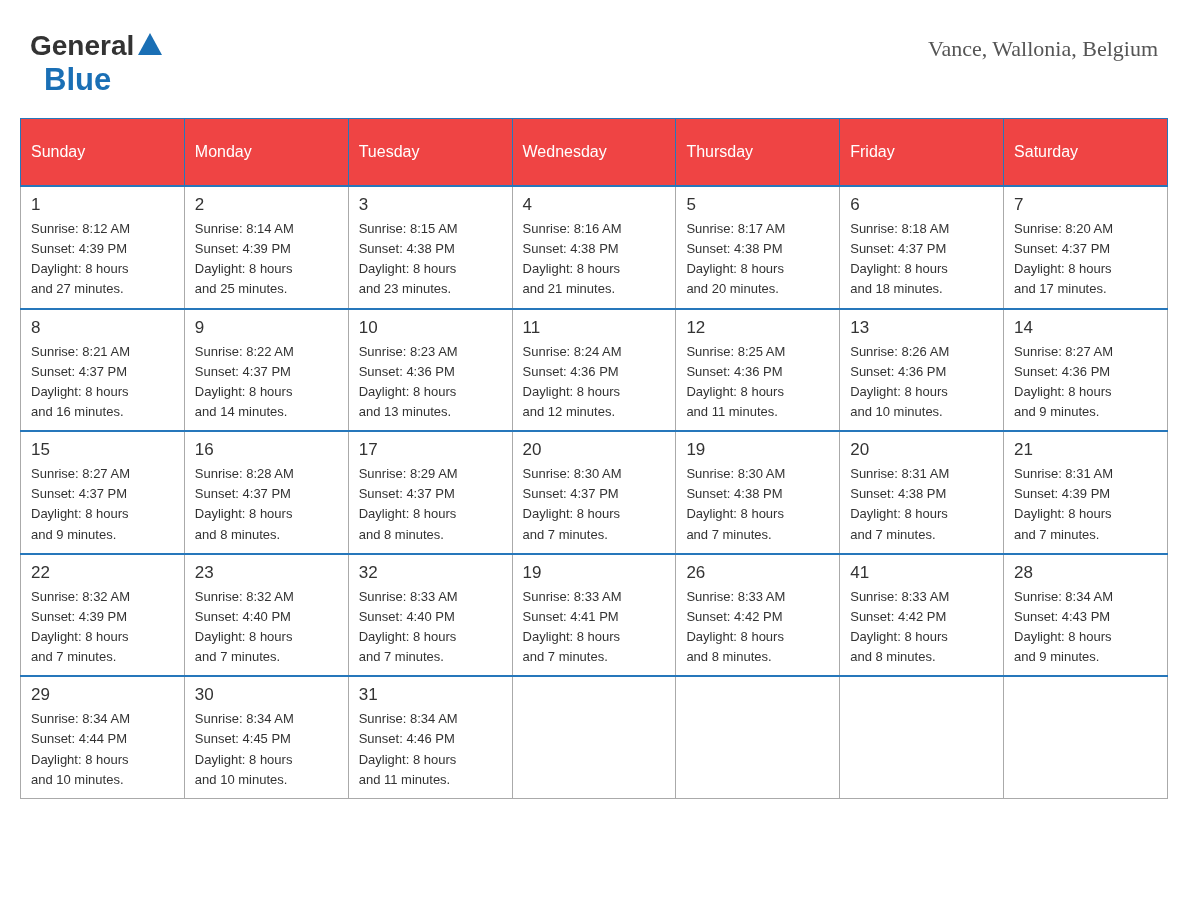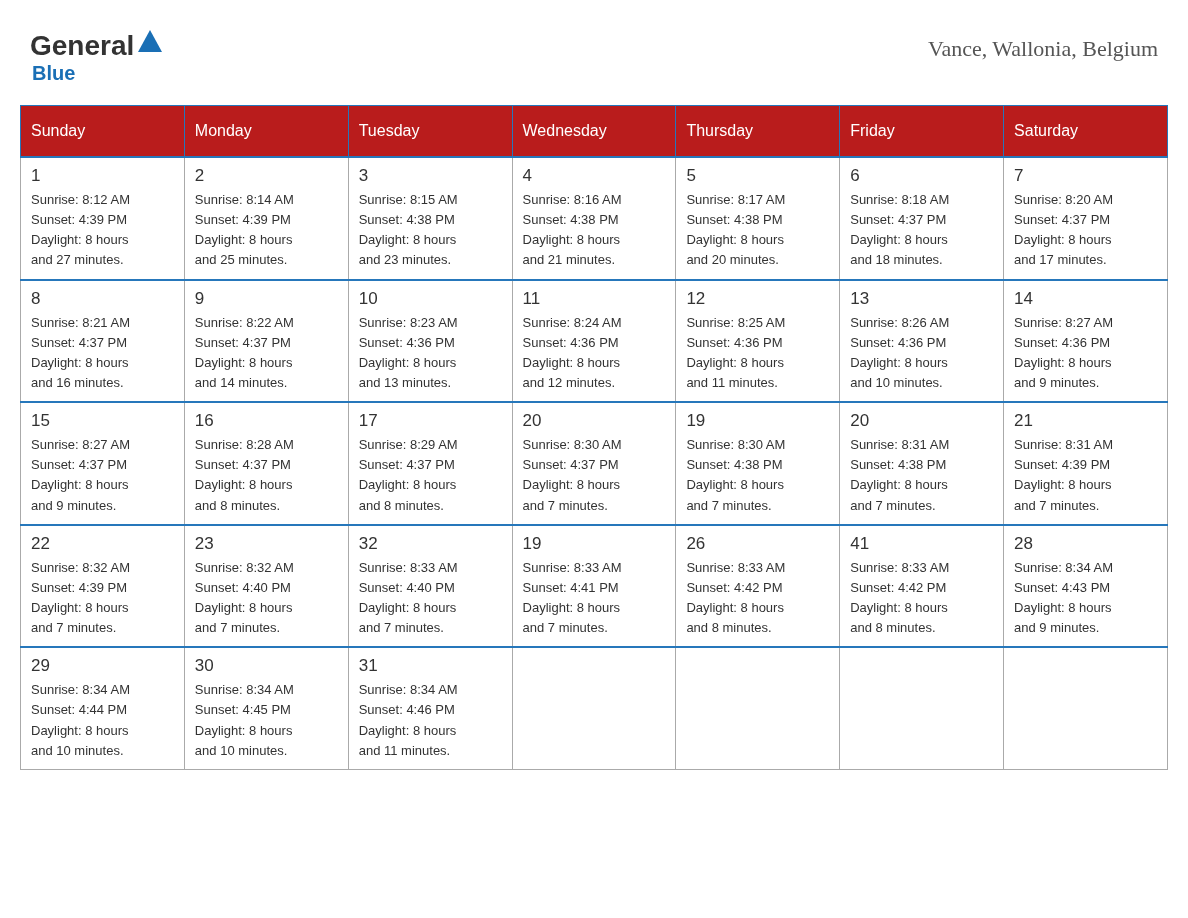--- a/index.html
+++ b/index.html
@@ -22,26 +22,27 @@
       font-weight: bold;
       color: #333;
     }
     .logo-wrapper {
       display: flex;
       flex-direction: column;
       align-items: flex-start;
     }
     .logo-line1 {
       display: flex;
+      align-items: center;
     }
     .logo-line2 {
-      font-size: 20px;
+      font-size: 31px;
       font-weight: bold;
       color: #1a6fb5;
-      margin-left: 2px;
+      margin-left: 14px;
     }
     .title-block {
       text-align: right;
     }
     .calendar-title {
       font-size: 52px;
       font-weight: normal;
       color: #222;
       line-height: 1.1;
     }
@@ -50,25 +51,25 @@
       color: #555;
       margin-top: 6px;
       font-family: Liberation Serif, serif;
     }
     .calendar-table {
       width: 100%;
       border-collapse: collapse;
       border: 1.5px solid #2677bb;
     }
     .calendar-table th {
-      background-color: #b91c1c;
+      background-color: #ef4444;
       color: #fff;
       font-size: 16px;
       font-weight: normal;
-      padding: 16px 10px;
+      padding: 24px 10px;
       text-align: left;
       border: 1px solid #2677bb;
     }
     .calendar-table td {
       border: 1px solid #aaa;
       vertical-align: top;
       padding: 8px 10px;
       width: 14.28%;
       min-height: 100px;
     }

